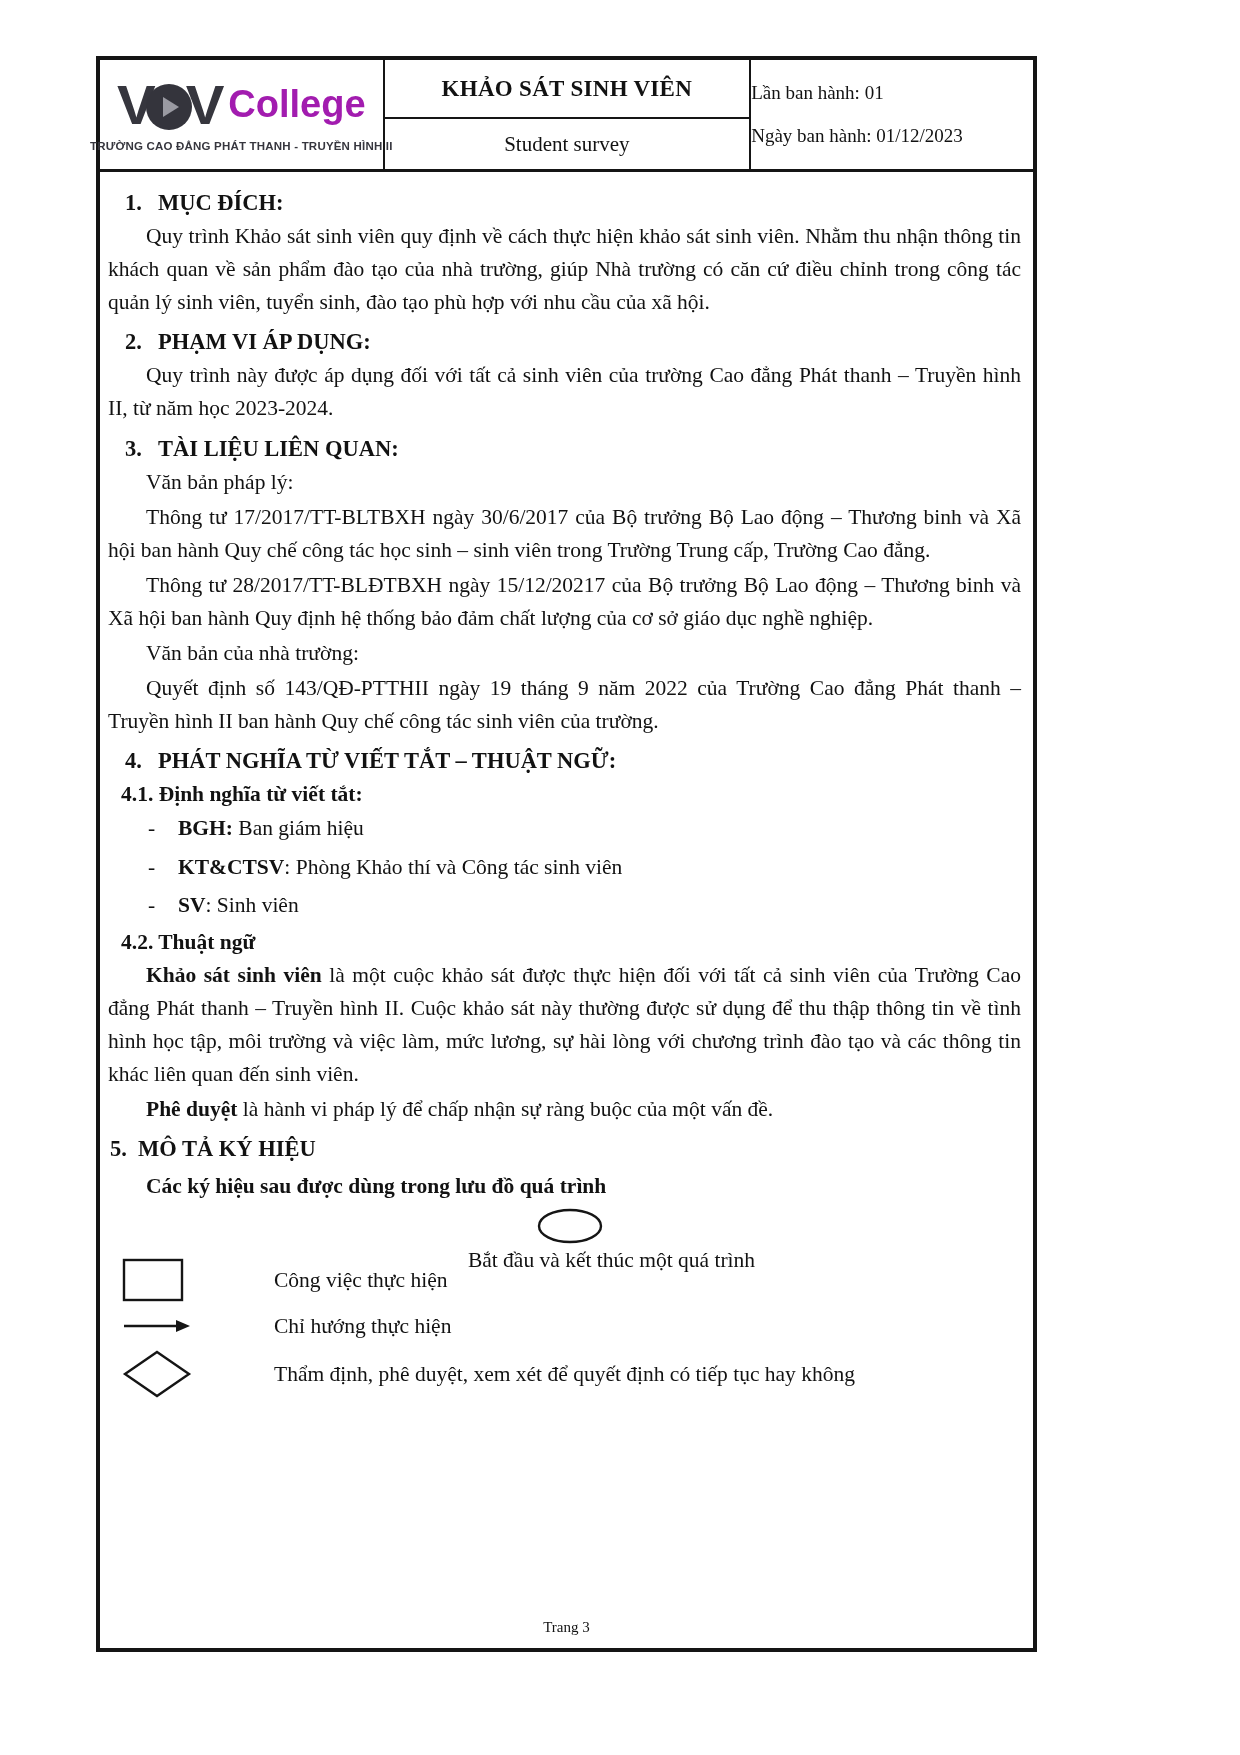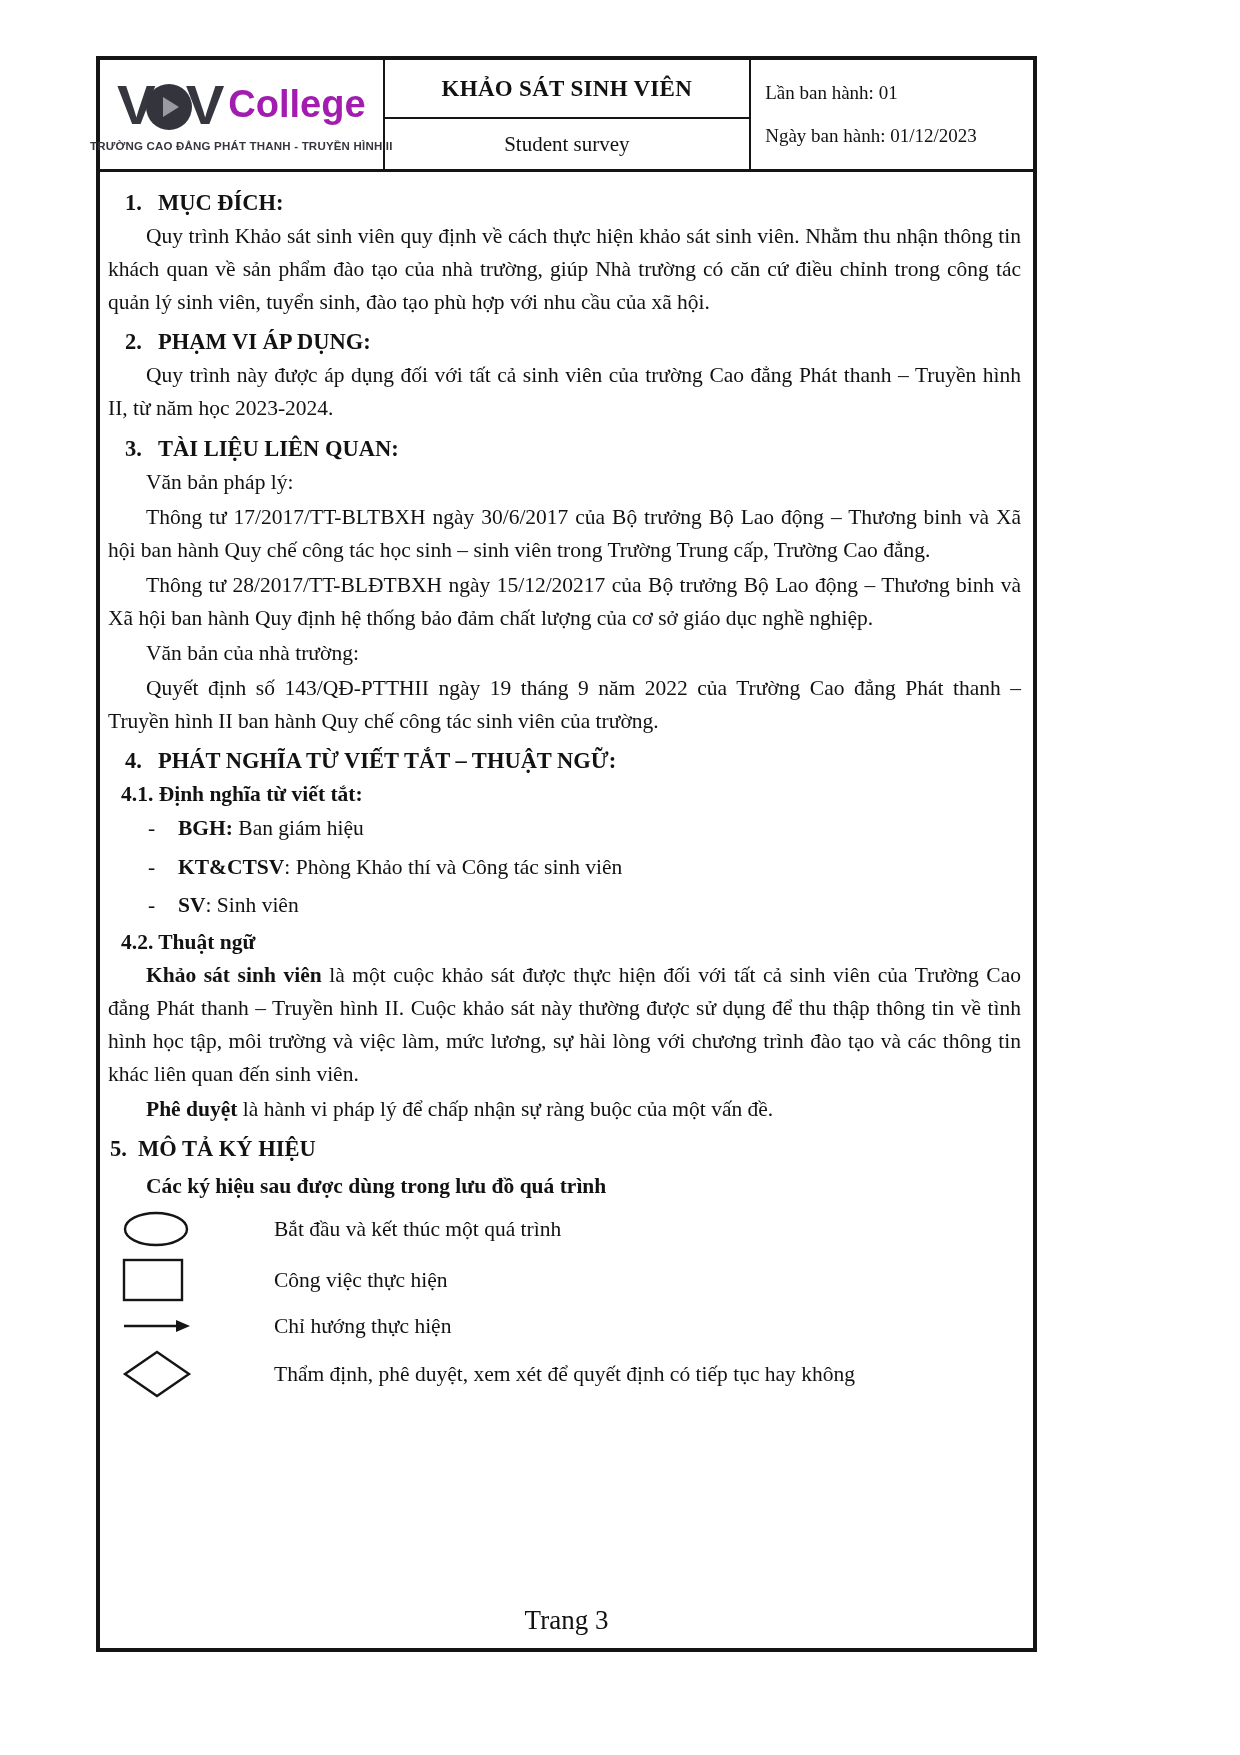--- a/index.html
+++ b/index.html
@@ -75,21 +75,21 @@
     font-weight: bold; font-size: 23px; letter-spacing: 0.3px;
   }
   .title-bottom {
     flex: 1;
     display: flex; align-items: center; justify-content: center;
     font-size: 21px;
   }
   .cell-info {
     flex: 1;
     display: flex; flex-direction: column; justify-content: center;
-    padding-left: 14px; gap: 21px;
+    gap: 21px;
     font-size: 19px;
   }
 
   
   .doc-body { padding: 8px 12px 0 8px; }
 
   .sec-heading {
     display: flex; font-weight: bold; font-size: 22.5px;
     margin: 10px 0 4px 0;
   }
@@ -125,29 +125,29 @@
     display: flex; align-items: center;
     margin: 6px 0 6px 14px;
   }
   .legend-shape {
     width: 72px; display: flex; align-items: center; justify-content: flex-start;
     flex-shrink: 0;
   }
   .legend-label {
     font-size: 21.5px; margin-left: 80px; line-height: 1.4;
   }
-  .legend-row.r-ellipse  { height: 44px; }
+  .legend-row.r-ellipse  { height: 44px; flex-direction: column; }
   .legend-row.r-rect     { height: 46px; }
   .legend-row.r-diamond  { height: 50px; }
   .legend-row.r-arrow    { height: 34px; }
 
   .doc-footer {
     position: absolute;
     left: 0; bottom: 12px; width: 100%;
-    text-align: center; font-size: 27px;
+    text-align: center; font-size: 15px;
   }
 </style>
 </head>
 <body>
 
 <div class="page-frame">
 
   <div class="doc-header">
 
     <div class="cell-logo">

